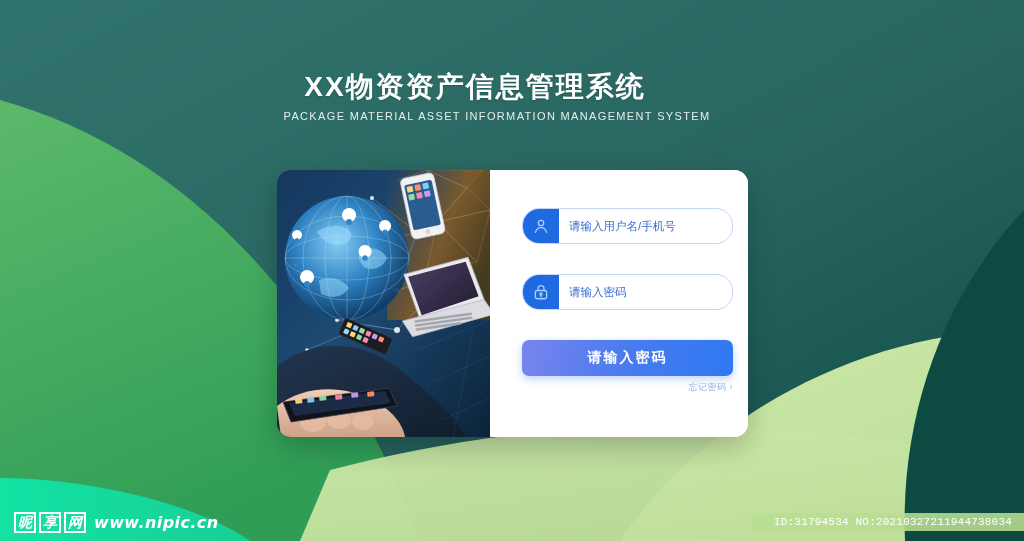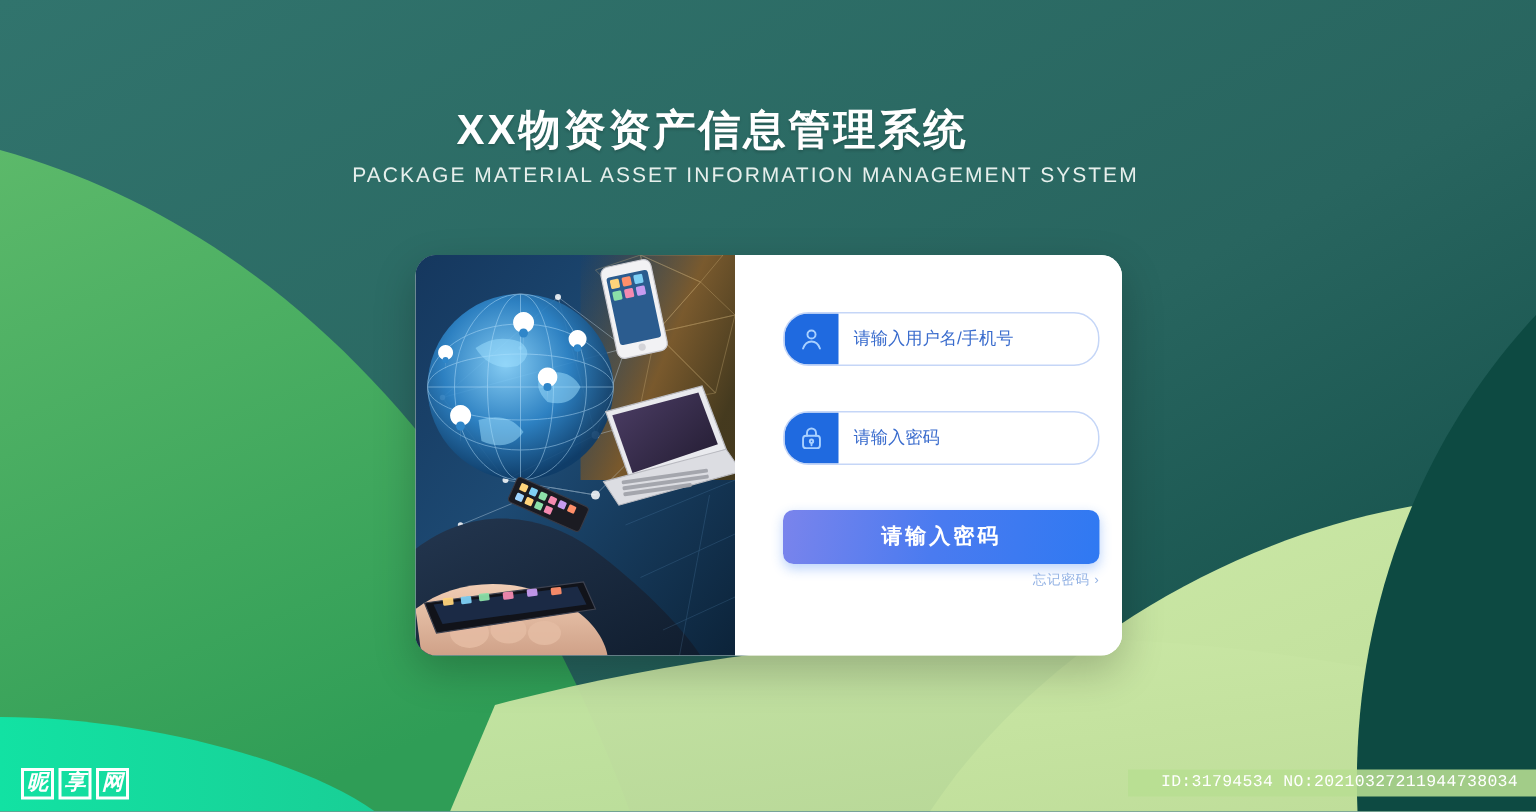--- a/index.html
+++ b/index.html
@@ -33,21 +33,21 @@
   .heading h1 {
     font-size: 28px;
     font-weight: bold;
     color: #ffffff;
     letter-spacing: 2px;
     line-height: 34px;
     text-shadow: 0 1px 2px rgba(0,0,0,0.18);
   }
   .heading .sub {
     margin-top: 5px;
-    font-size: 14px;
+    font-size: 11px;
     font-weight: normal;
     color: #e6efec;
     letter-spacing: 1.35px;
     line-height: 14px;
     margin-left: 44px;
   }
 
   
   .card {
     position: absolute;
@@ -437,17 +437,18 @@
 
     </div>
   </div>
 
   <div class="watermark">
     <div class="wm-logo">
       <span>昵</span>
       <span>享</span>
       <span>网</span>
     </div>
+    <div class="wm-url">www.nipic.cn</div>
   </div>
 
   <div class="id-strip">ID:31794534 NO:20210327211944738034</div>
 
 </div>
 
 </body></html>

